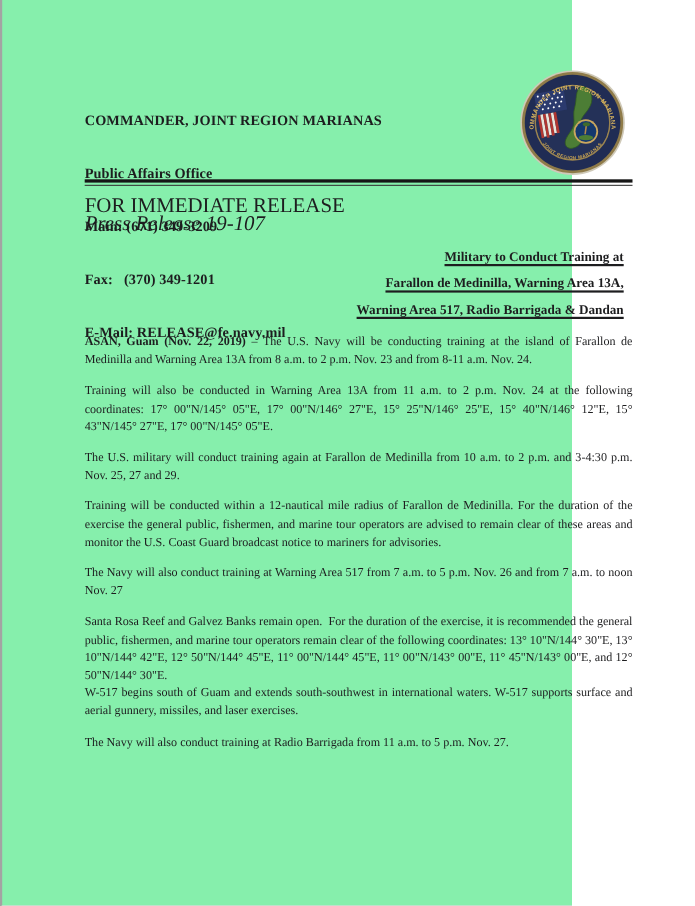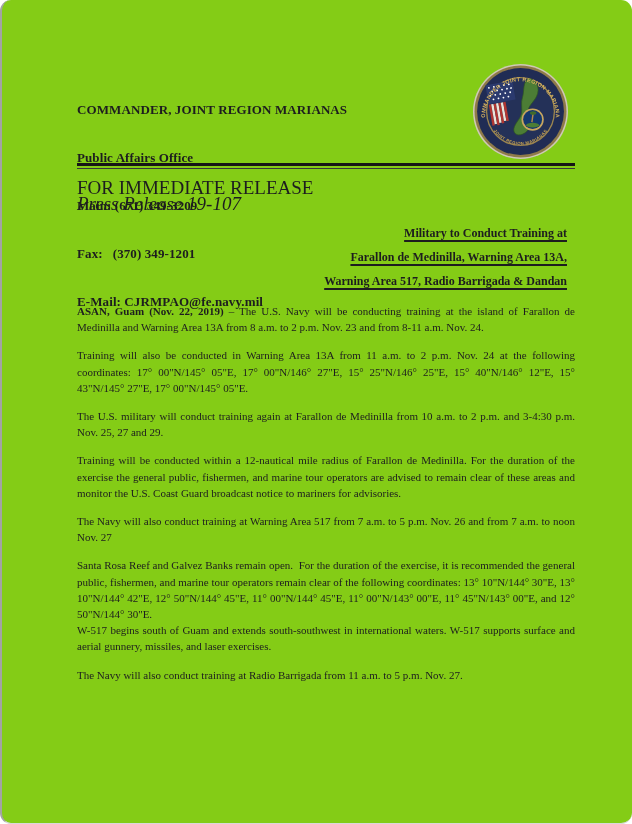--- a/index.html
+++ b/index.html
@@ -1,25 +1,24 @@
 <!DOCTYPE html>
 <html><head>
 <meta charset="utf-8">
 <style>
   html,body { margin:0; padding:0; }
   body {
     width:632px; height:824px; background:#ffffff; overflow:hidden;
     font-family:"Liberation Serif","DejaVu Serif",serif; color:#1d1d1f;
   }
   .page {
-    position:relative; width:632px; height:824px; box-sizing:border-box;
-    background:#84cc16;
+    position:relative; width:520px; height:824px; box-sizing:border-box;
+    background:#86efac;
     border-left:2px solid #a3a3a3;
     border-bottom:1px solid #d9d9d9;
-    border-radius:11px;
   }
   .letterhead {
     position:absolute; left:75px; top:70px;
     font-weight:bold; font-size:13px; line-height:16px;
     white-space:pre-wrap; letter-spacing:0.1px;
   }
   .seal-wrap { position:absolute; left:470px; top:63px; width:97px; height:97px; }
   .rule {
     position:absolute; left:75px; top:163px; width:498px; height:2px;
     border-top:3px solid #161616; border-bottom:1px solid #3a3a3a;
@@ -51,21 +50,21 @@
 </head>
 <body>
 
 <div class="page">
 
   <div class="letterhead">
     <div>COMMANDER, JOINT REGION MARIANAS</div>
     <div>Public Affairs Office</div>
     <div>Main: (671) 349-3209</div>
     <div>Fax:   (370) 349-1201</div>
-    <div>E-Mail: CJRMPAO@fe.navy.mil</div>
+    <div>E-Mail: RELEASE@fe.navy.mil</div>
   </div>
 
   <div class="seal-wrap">
     <svg width="97" height="97" viewBox="0 0 96 96">
       <defs>
         <path id="arcTop" d="M 13,53 A 35,35 0 0 1 83,53"></path>
         <path id="arcBottom" d="M 18,61 A 32.5,32.5 0 0 0 78,61"></path>
       </defs>
 
       <circle cx="48" cy="48" r="47" fill="#cfc9b8"></circle>

